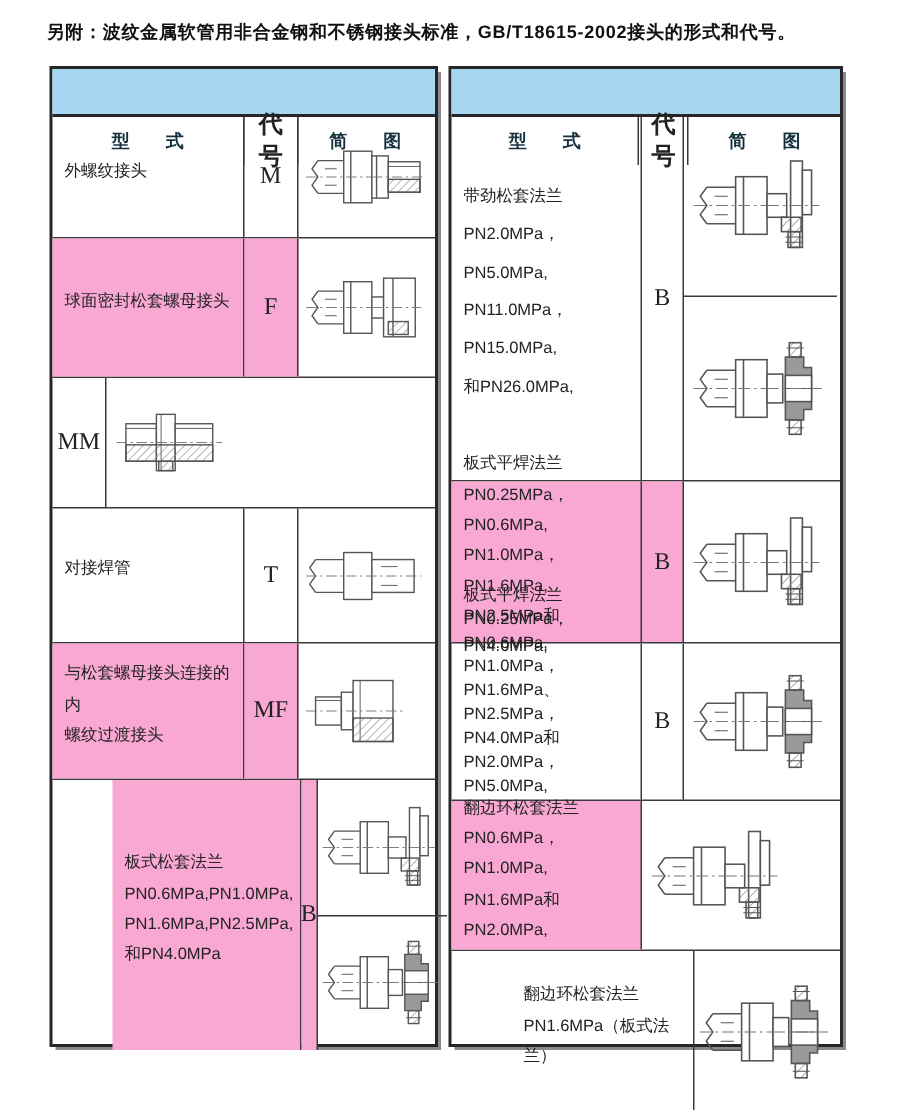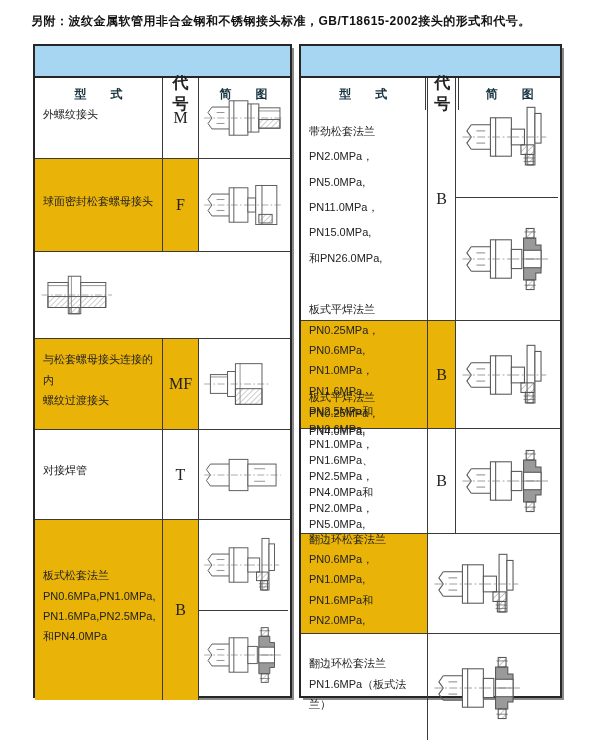--- a/index.html
+++ b/index.html
@@ -11,36 +11,36 @@
                letter-spacing:0.5px; color:#111; white-space:nowrap; }
 
   .tbl { position:absolute; top:44px; border:2px solid #262626; background:#fff;
          box-shadow:3px 3px 0 -1px #8a8a8a; display:flex; flex-direction:column; }
   .tbl-left  { left:33px;  width:259px; height:654px; }
   .tbl-right { left:299px; width:263px; height:654px; }
 
   .hdr { display:flex; height:32px; background:#a7d6f2; border-bottom:2px solid #262626;
          font-size:12px; font-weight:600; color:#16323f; flex:0 0 auto; }
   .row { display:flex; border-bottom:1px solid #3a3a3a; flex:0 0 auto; }
-  .row:last-child { border-bottom:none; }
+  .row:last-child { border-bottom:none;margin-left:40px; }
 
   .c-type { border-right:1px solid #3a3a3a; display:flex; align-items:center; padding:4px 4px 12px 8px; }
   .c-code { border-right:1px solid #3a3a3a; display:flex; align-items:center; justify-content:center;
             font-family:"Liberation Serif","DejaVu Serif",serif; font-size:16px; color:#222; }
   .c-diag { display:flex; flex-direction:column; }
   .hdr .c-type, .hdr .c-code, .hdr .c-diag { justify-content:center; align-items:center; padding:16px; flex-direction:row;margin-top:32px; }
 
   .tbl-left  .c-type { width:128px; } .tbl-left  .c-code { width:36px; } .tbl-left  .c-diag { width:89px; }
   .tbl-right .c-type { width:127px; } .tbl-right .c-code { width:28px; } .tbl-right .c-diag { width:102px; }
 
   .typetext { font-size:11px; line-height:1.85; white-space:pre-line; color:#222; }
   .lh-wide  .typetext { line-height:2.3; }
   .lh-tight .typetext { line-height:1.44; }
 
-  .ylw { background:#eab308; }
+  .ylw { background:#f9a8d4; }
 
   .dcell { flex:1 1 auto; display:flex; align-items:center; justify-content:center; }
   .dcell.split-top { border-bottom:1px solid #3a3a3a; }
 
   svg.diag { stroke:#555; fill:none; stroke-width:1.2; }
   .cl { stroke-dasharray:9 3 2 3; stroke-width:0.8; stroke:#777; }
   .thin { stroke-width:0.8; }
 </style>
 </head>
 <body>
@@ -168,53 +168,54 @@
       <div class="c-diag">
         <div class="dcell">
             <svg class="diag" width="86" height="76" viewBox="0 0 110 80">
               <use href="#d-f"></use>
             </svg>
           </div>
       </div>
     </div>
 
     <div class="row" style="height:87px">
+      <div class="c-code">MM</div>
       <div class="c-diag">
         <div class="dcell">
             <svg class="diag" width="86" height="74" viewBox="0 0 110 80">
               <use href="#d-mm"></use>
             </svg>
           </div>
       </div>
     </div>
 
+    <div class="row" style="height:90px">
+      <div class="c-type">
+          <span class="typetext">对接焊管</span>
+        </div>
+      <div class="c-code">T</div>
+      <div class="c-diag">
+        <div class="dcell">
+            <svg class="diag" width="86" height="76" viewBox="0 0 110 80">
+              <use href="#d-t"></use>
+            </svg>
+          </div>
+      </div>
+    </div>
+
     <div class="row" style="height:91px">
       <div class="c-type ylw">
           <span class="typetext">与松套螺母接头连接的内
 螺纹过渡接头</span>
         </div>
       <div class="c-code ylw">MF</div>
       <div class="c-diag">
         <div class="dcell">
             <svg class="diag" width="86" height="76" viewBox="0 0 110 80">
               <use href="#d-mf"></use>
-            </svg>
-          </div>
-      </div>
-    </div>
-
-    <div class="row" style="height:90px">
-      <div class="c-type">
-          <span class="typetext">对接焊管</span>
-        </div>
-      <div class="c-code">T</div>
-      <div class="c-diag">
-        <div class="dcell">
-            <svg class="diag" width="86" height="76" viewBox="0 0 110 80">
-              <use href="#d-t"></use>
             </svg>
           </div>
       </div>
     </div>
 
     <div class="row" style="height:180px">
       <div class="c-type ylw">
           <span class="typetext">板式松套法兰
 PN0.6MPa,PN1.0MPa,
 PN1.6MPa,PN2.5MPa,

